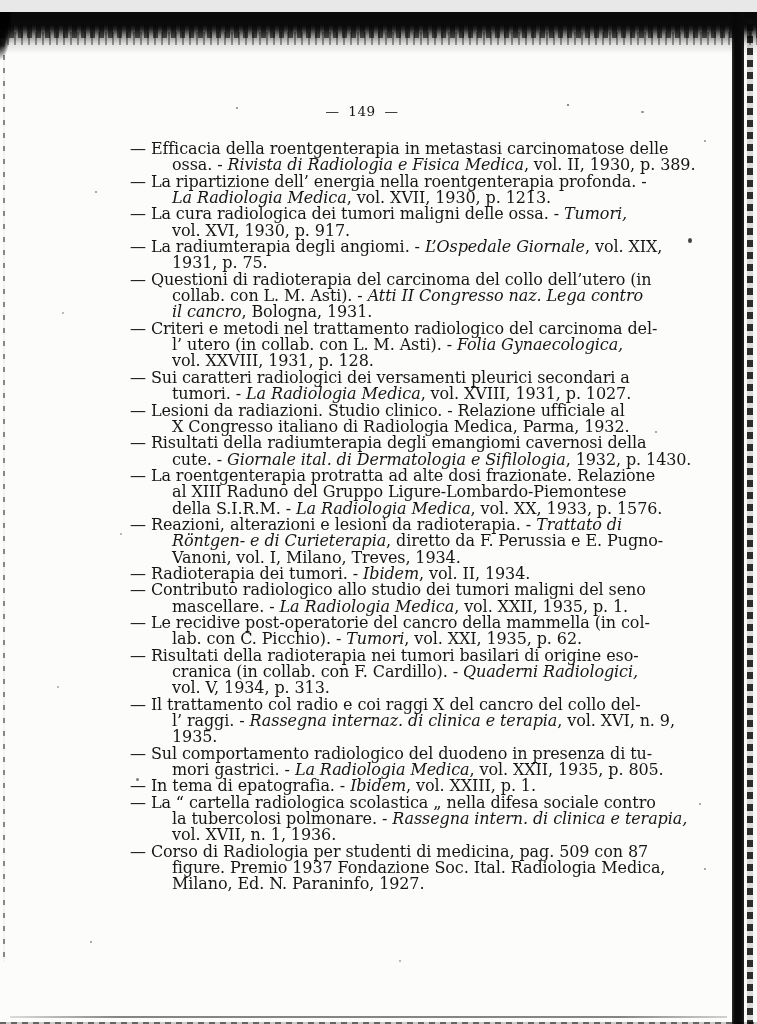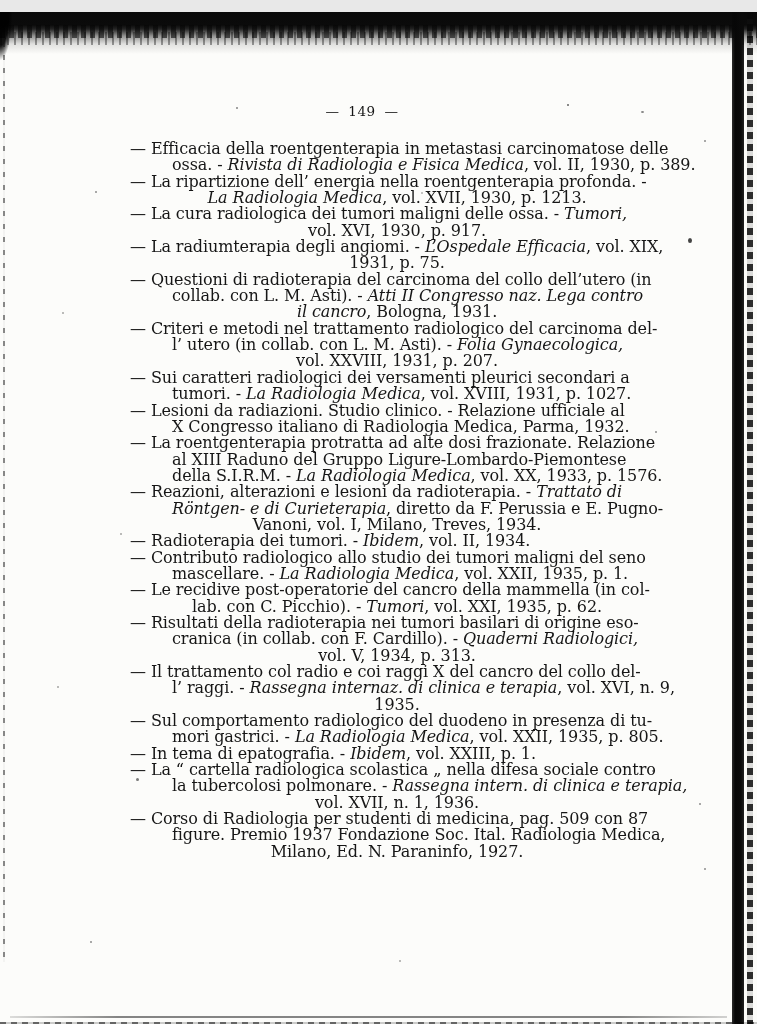--- a/index.html
+++ b/index.html
@@ -57,21 +57,21 @@
     font-size: 13.5px; letter-spacing: .5px;
     word-spacing: 4px;
   }
   .bib {
     position: absolute; top: 129px; left: 130px; width: 492px;
     font-size: 16px; line-height: 16.35px;
     letter-spacing: -0.1px;
   }
   .entry { margin: 0; }
   .line { white-space: nowrap; height: 16.35px; }
-  .line.cont { padding-left: 42px; text-align: center; }
+  .line.cont { padding-left: 42px; }
   .line.fill { text-align: justify; text-align-last: justify; }
   .it { font-style: italic; }
 </style>
 </head>
 <body>
 
 <div class="page">
 
   <div class="edge-top"></div>
   <div class="corner-tl"></div>
@@ -107,40 +107,44 @@
       </div>
       <div class="entry">
         <div class="line fill"><span>— La ripartizione dell’ energia nella roentgenterapia profonda. -</span></div>
         <div class="line cont"><span class="it">La Radiologia Medica</span><span>, vol. XVII, 1930, p. 1213.</span></div>
       </div>
       <div class="entry">
         <div class="line fill"><span>— La cura radiologica dei tumori maligni delle ossa. - </span><span class="it">Tumori,</span></div>
         <div class="line cont"><span>vol. XVI, 1930, p. 917.</span></div>
       </div>
       <div class="entry">
-        <div class="line fill"><span>— La radiumterapia degli angiomi. - </span><span class="it">L’Ospedale Efficacia</span><span>, vol. XIX,</span></div>
+        <div class="line fill"><span>— La radiumterapia degli angiomi. - </span><span class="it">L’Ospedale Giornale</span><span>, vol. XIX,</span></div>
         <div class="line cont"><span>1931, p. 75.</span></div>
       </div>
       <div class="entry">
         <div class="line fill"><span>— Questioni di radioterapia del carcinoma del collo dell’utero (in</span></div>
         <div class="line cont fill"><span>collab. con L. M. Asti). - </span><span class="it">Atti II Congresso naz. Lega contro</span></div>
         <div class="line cont"><span class="it">il cancro</span><span>, Bologna, 1931.</span></div>
       </div>
       <div class="entry">
         <div class="line fill"><span>— Criteri e metodi nel trattamento radiologico del carcinoma del-</span></div>
         <div class="line cont fill"><span>l’ utero (in collab. con L. M. Asti). - </span><span class="it">Folia Gynaecologica,</span></div>
-        <div class="line cont"><span>vol. XXVIII, 1931, p. 207.</span></div>
+        <div class="line cont"><span>vol. XXVIII, 1931, p. 128.</span></div>
       </div>
       <div class="entry">
         <div class="line fill"><span>— Sui caratteri radiologici dei versamenti pleurici secondari a</span></div>
         <div class="line cont"><span>tumori. - </span><span class="it">La Radiologia Medica</span><span>, vol. XVIII, 1931, p. 1027.</span></div>
       </div>
       <div class="entry">
         <div class="line fill"><span>— Lesioni da radiazioni. Studio clinico. - Relazione ufficiale al</span></div>
         <div class="line cont"><span>X Congresso italiano di Radiologia Medica, Parma, 1932.</span></div>
+      </div>
+      <div class="entry">
+        <div class="line fill"><span>— Risultati della radiumterapia degli emangiomi cavernosi della</span></div>
+        <div class="line cont"><span>cute. - </span><span class="it">Giornale ital. di Dermatologia e Sifilologia</span><span>, 1932, p. 1430.</span></div>
       </div>
       <div class="entry">
         <div class="line fill"><span>— La roentgenterapia protratta ad alte dosi frazionate. Relazione</span></div>
         <div class="line cont fill"><span>al XIII Raduno del Gruppo Ligure-Lombardo-Piemontese</span></div>
         <div class="line cont"><span>della S.I.R.M. - </span><span class="it">La Radiologia Medica</span><span>, vol. XX, 1933, p. 1576.</span></div>
       </div>
       <div class="entry">
         <div class="line fill"><span>— Reazioni, alterazioni e lesioni da radioterapia. - </span><span class="it">Trattato di</span></div>
         <div class="line cont fill"><span class="it">Röntgen- e di Curieterapia</span><span>, diretto da F. Perussia e E. Pugno-</span></div>
         <div class="line cont"><span>Vanoni, vol. I, Milano, Treves, 1934.</span></div>

